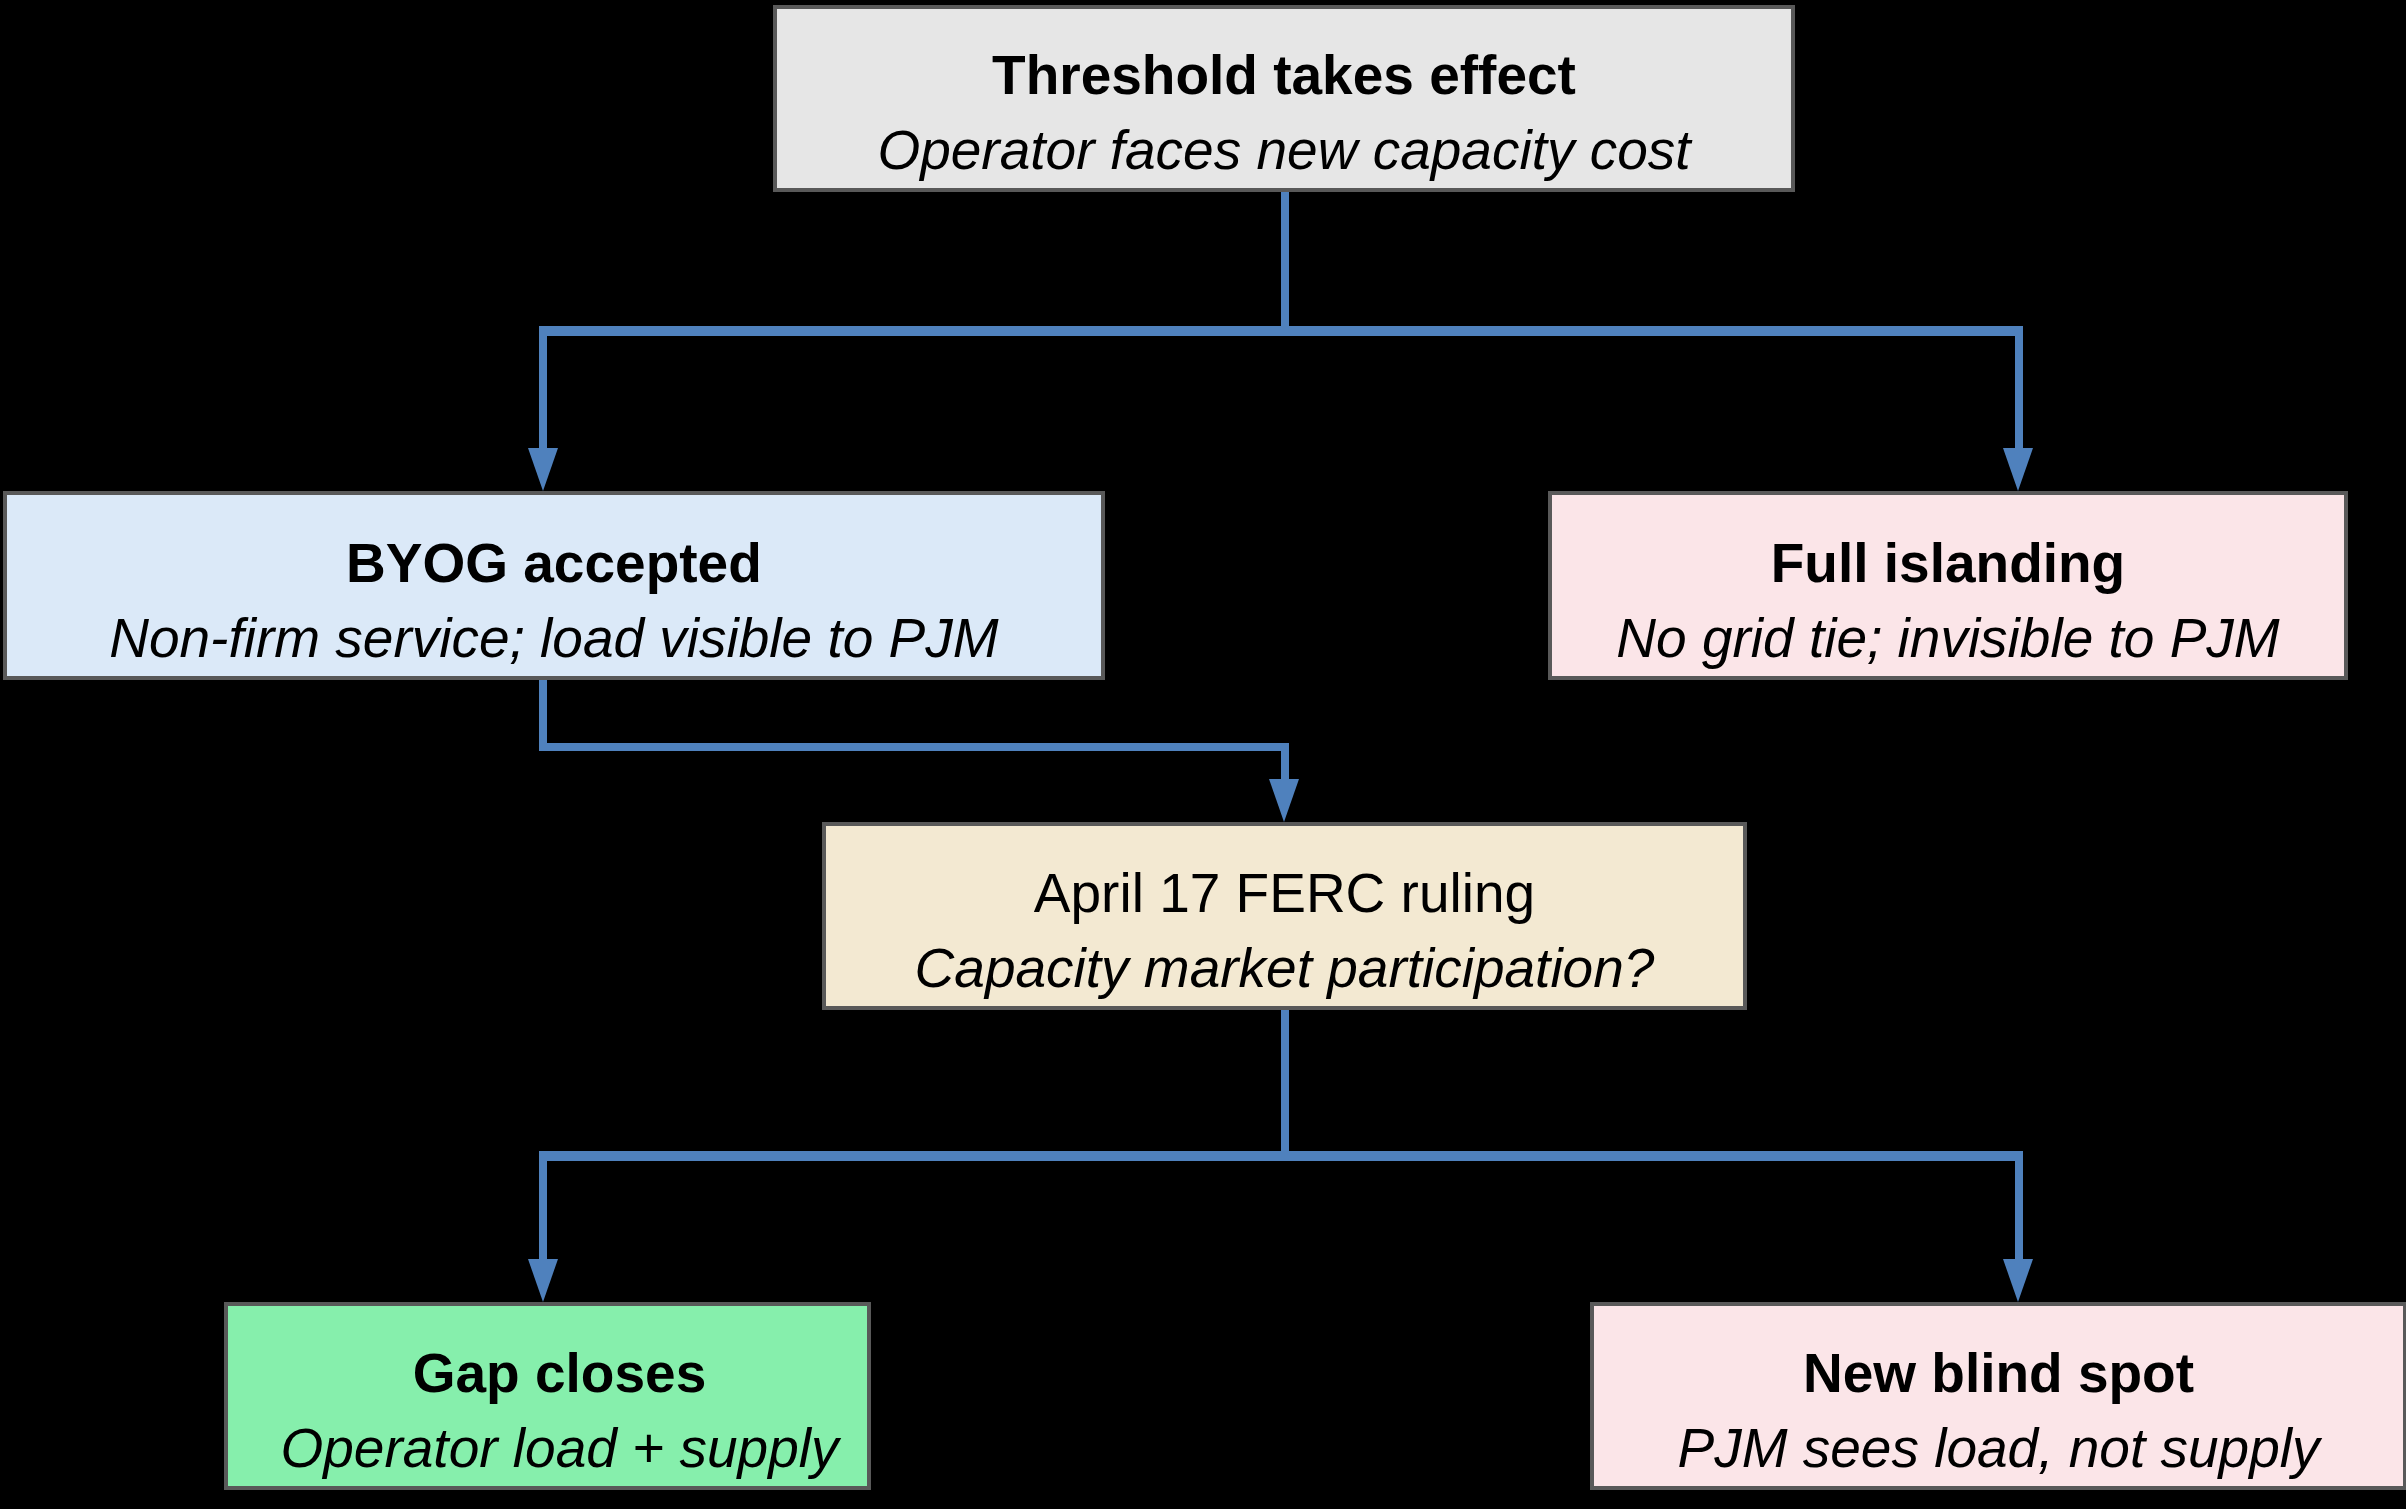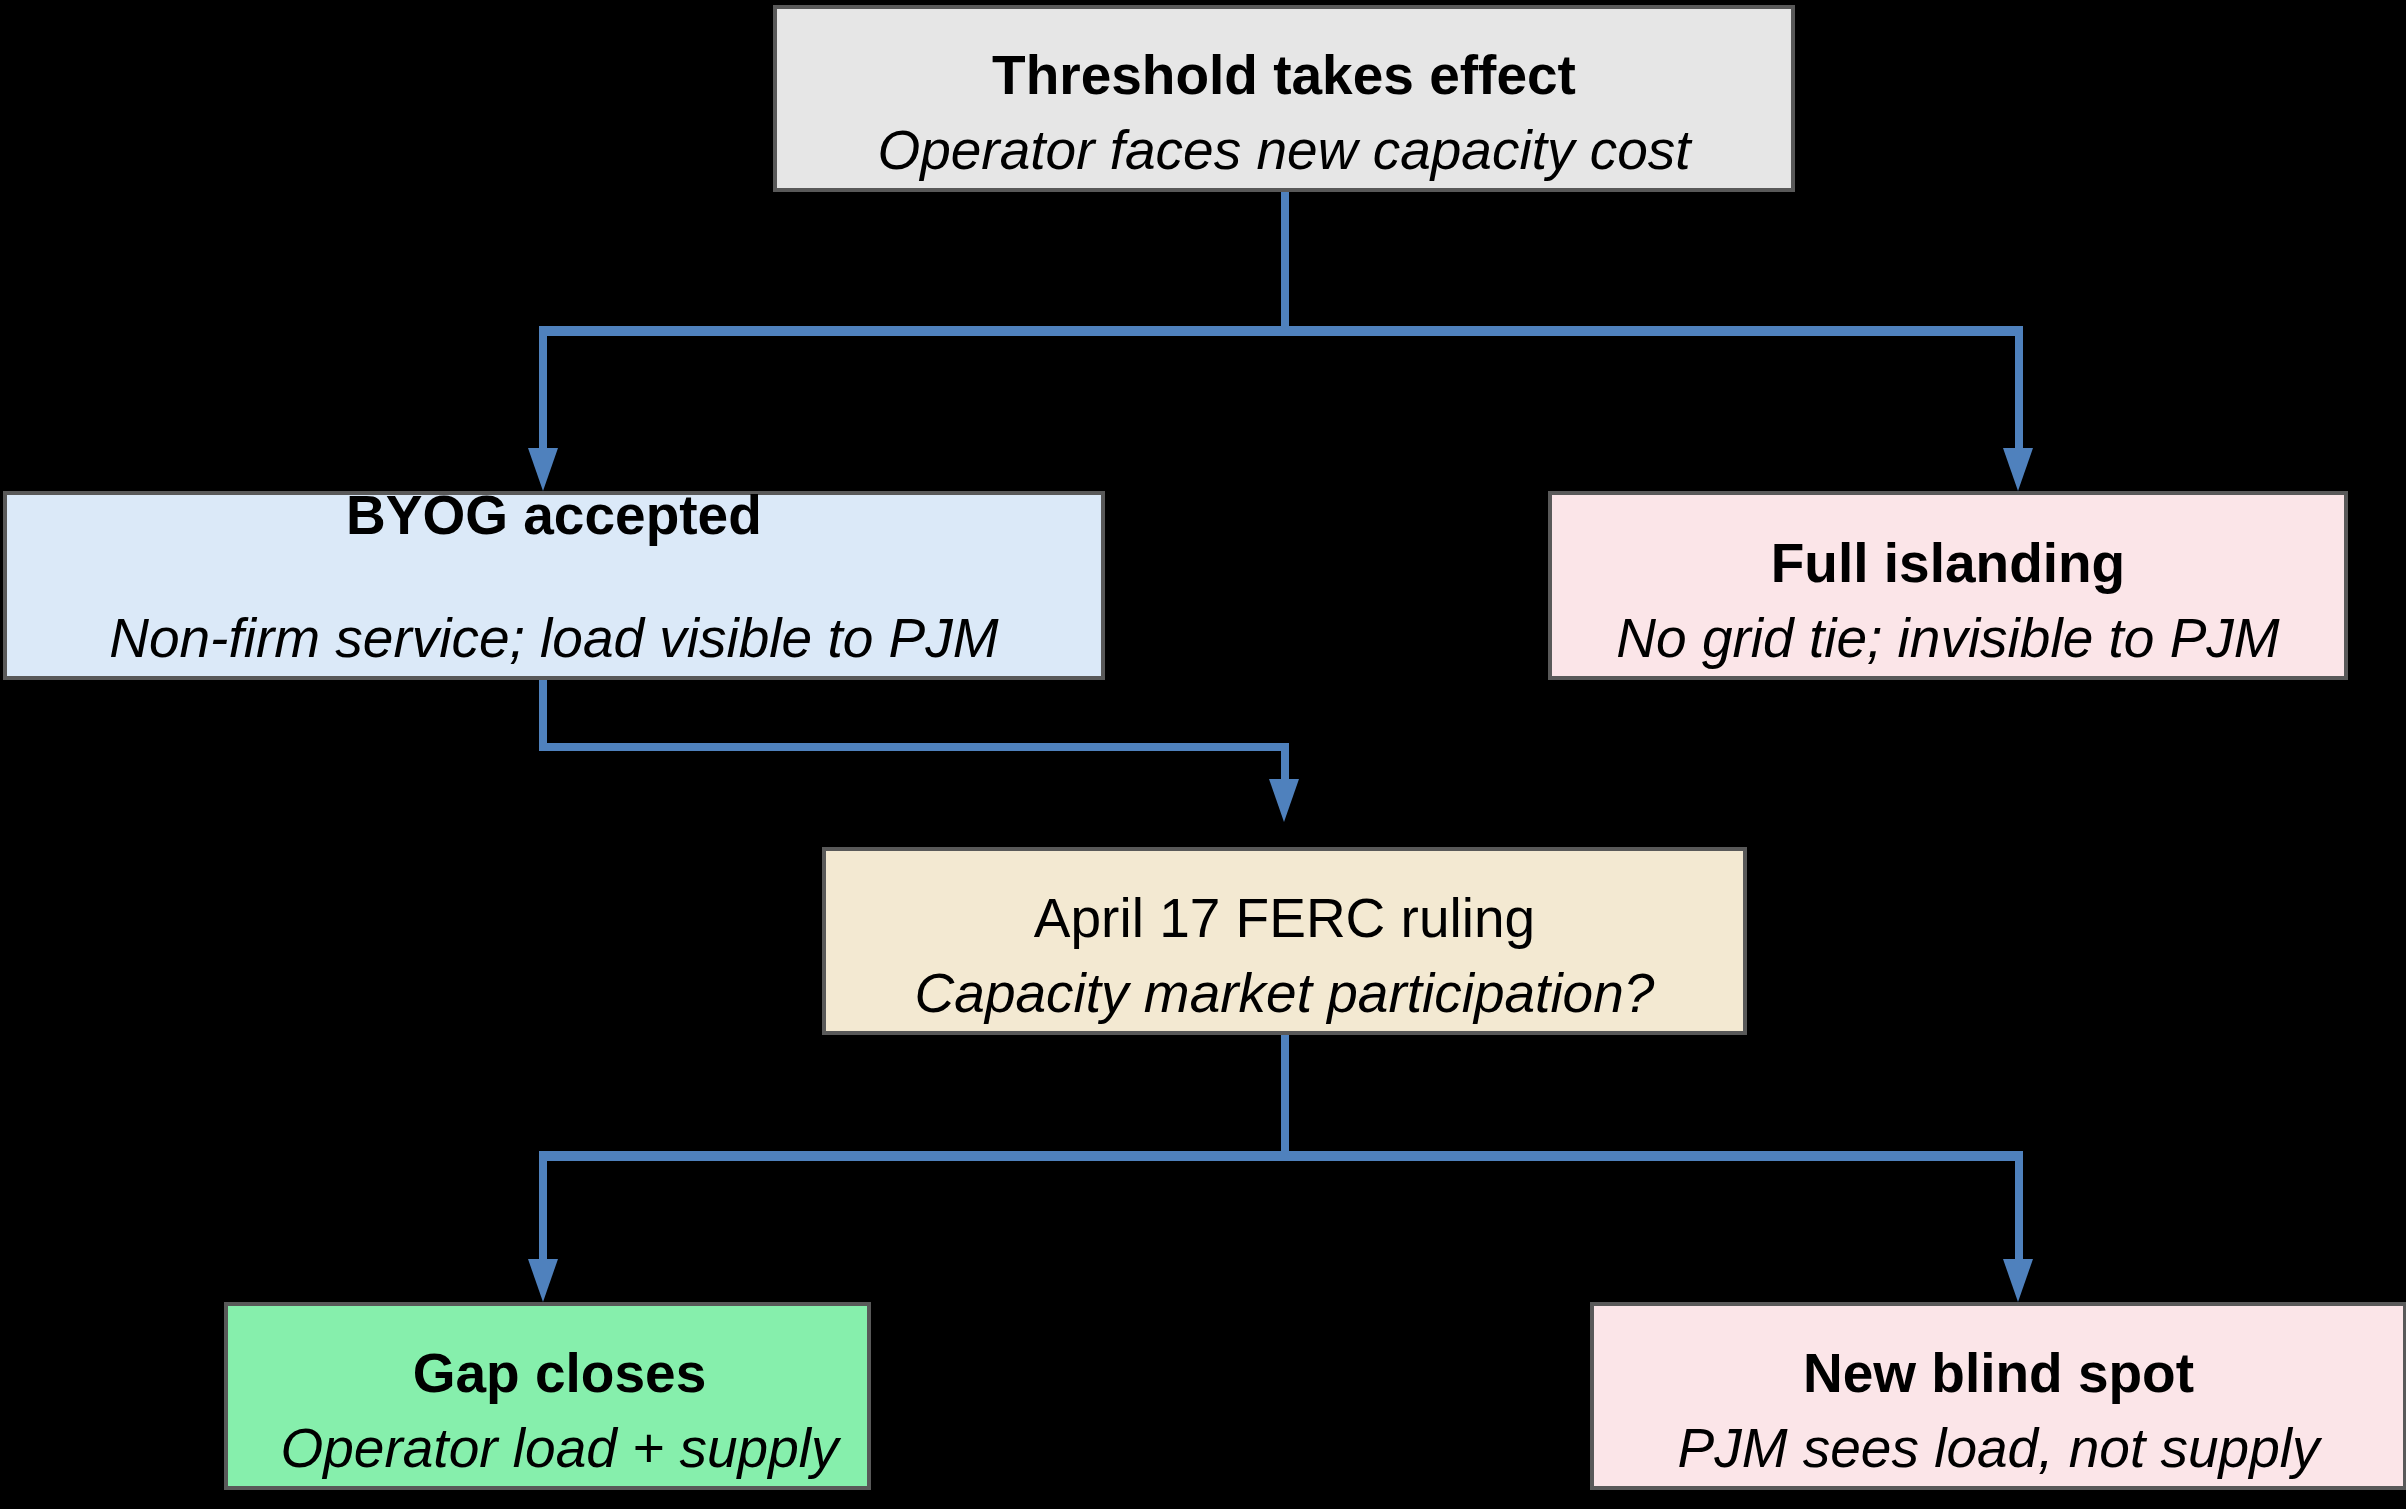--- a/index.html
+++ b/index.html
@@ -28,23 +28,23 @@
     color: #000000;
     line-height: 75px;
     font-size: 55px;
   }
   .node .title   { font-weight: 700; white-space: nowrap; }
   .node .title.regular { font-weight: 400; }
   .node .subtitle { font-weight: 400; white-space: nowrap; font-style: italic; }
 
   
   #n-threshold { left: 773px;  top: 4.9px;    width: 1022px; height: 187px; }
-  #n-byog      { left: 2.9px;    top: 491px;  width: 1102px; height: 189px; gap: 48px; }
+  #n-byog      { left: 2.9px;    top: 491px;  width: 1102px; height: 189px; }
   #n-islanding { left: 1548px; top: 491px;  width: 800px;  height: 189px; }
-  #n-ferc      { left: 822px;  top: 822px;  width: 925px;  height: 188px; margin-top: 25px; }
+  #n-ferc      { left: 822px;  top: 822px;  width: 925px;  height: 188px; }
   #n-gap       { left: 224px;  top: 1302px; width: 647px;  height: 188px; }
   #n-blindspot { left: 1590px; top: 1302px; width: 817px;  height: 188px; }
 
   
   .seg {
     position: absolute;
     background: #4f81bd;
   }
   .arrow-down {
     position: absolute;

